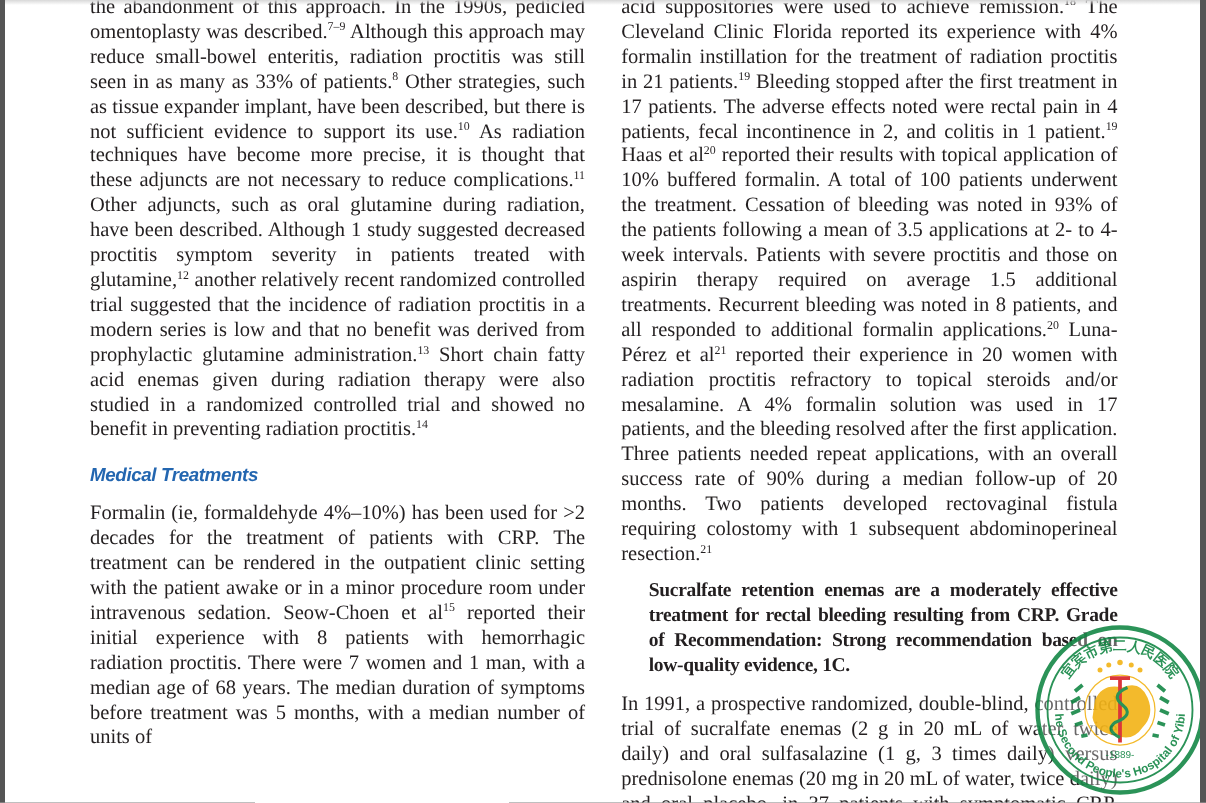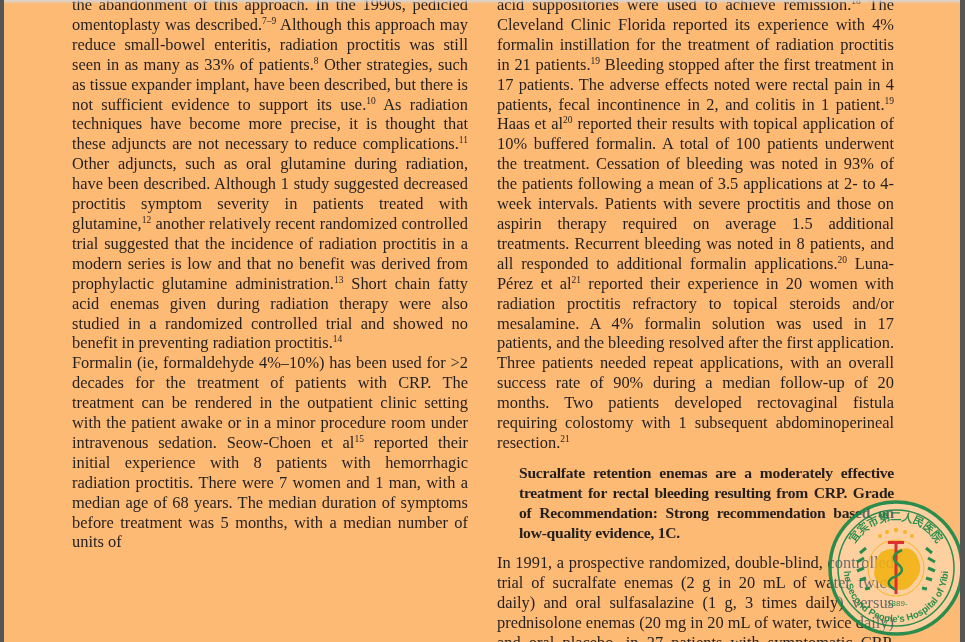--- a/index.html
+++ b/index.html
@@ -9,21 +9,21 @@
       height: 642px;
       overflow: hidden;
       background: #555555;
     }
     .page {
       position: absolute;
       left: 4px;
       top: 0;
       width: 956px;
       height: 642px;
-      background: #fdba74;
+      background: #ffffff;
       overflow: hidden;
     }
     .page::before {
       content: "";
       position: absolute;
       left: 0; right: 0; top: 0;
       height: 4px;
       background: linear-gradient(#d8d8d8, rgba(255,255,255,0));
       z-index: 2;
     }
@@ -75,20 +75,21 @@
     }
   </style>
 </head>
 <body>
 
 <div class="page">
 
   <div class="col col-left">
     <p class="para"><span>the abandonment of this approach. In the 1990s, pedicled omentoplasty was described.</span><sup>7–9</sup><span> Although this approach may reduce small-bowel enteritis, radiation proctitis was still seen in as many as 33% of patients.</span><sup>8</sup><span> Other strategies, such as tissue expander implant, have been described, but there is not sufficient evidence to support its use.</span><sup>10</sup><span> As radiation techniques have become more precise, it is thought that these adjuncts are not necessary to reduce complications.</span><sup>11</sup><span> Other adjuncts, such as oral glutamine during radiation, have been described. Although 1 study suggested decreased proctitis symptom severity in patients treated with glutamine,</span><sup>12</sup><span> another relatively recent randomized controlled trial suggested that the incidence of radiation proctitis in a modern series is low and that no benefit was derived from prophylactic glutamine administration.</span><sup>13</sup><span> Short chain fatty acid enemas given during radiation therapy were also studied in a randomized controlled trial and showed no benefit in preventing radiation proctitis.</span><sup>14</sup></p>
 
+    <h3 class="section-heading">Medical Treatments</h3>
 
 
     <p class="para"><span>Formalin (ie, formaldehyde 4%–10%) has been used for &gt;2 decades for the treatment of patients with CRP. The treatment can be rendered in the outpatient clinic setting with the patient awake or in a minor procedure room under intravenous sedation. Seow-Choen et al</span><sup>15</sup><span> reported their initial experience with 8 patients with hemorrhagic radiation proctitis. There were 7 women and 1 man, with a median age of 68 years. The median duration of symptoms before treatment was 5 months, with a median number of units of</span></p>
   </div>
 
   <div class="col col-right">
     <p class="para"><span>acid suppositories were used to achieve remission.</span><sup>18</sup><span> The Cleveland Clinic Florida reported its experience with 4% formalin instillation for the treatment of radiation proctitis in 21 patients.</span><sup>19</sup><span> Bleeding stopped after the first treatment in 17 patients. The adverse effects noted were rectal pain in 4 patients, fecal incontinence in 2, and colitis in 1 patient.</span><sup>19</sup><span> Haas et al</span><sup>20</sup><span> reported their results with topical application of 10% buffered formalin. A total of 100 patients underwent the treatment. Cessation of bleeding was noted in 93% of the patients following a mean of 3.5 applications at 2- to 4-week intervals. Patients with severe proctitis and those on aspirin therapy required on average 1.5 additional treatments. Recurrent bleeding was noted in 8 patients, and all responded to additional formalin applications.</span><sup>20</sup><span> Luna-Pérez et al</span><sup>21</sup><span> reported their experience in 20 women with radiation proctitis refractory to topical steroids and/or mesalamine. A 4% formalin solution was used in 17 patients, and the bleeding resolved after the first application. Three patients needed repeat applications, with an overall success rate of 90% during a median follow-up of 20 months. Two patients developed rectovaginal fistula requiring colostomy with 1 subsequent abdominoperineal resection.</span><sup>21</sup></p>
 
     <p class="para recommendation right-rec">Sucralfate retention enemas are a moderately effective treatment for rectal bleeding resulting from CRP. Grade of Recommendation: Strong recommendation based on low-quality evidence, 1C.</p>
 

